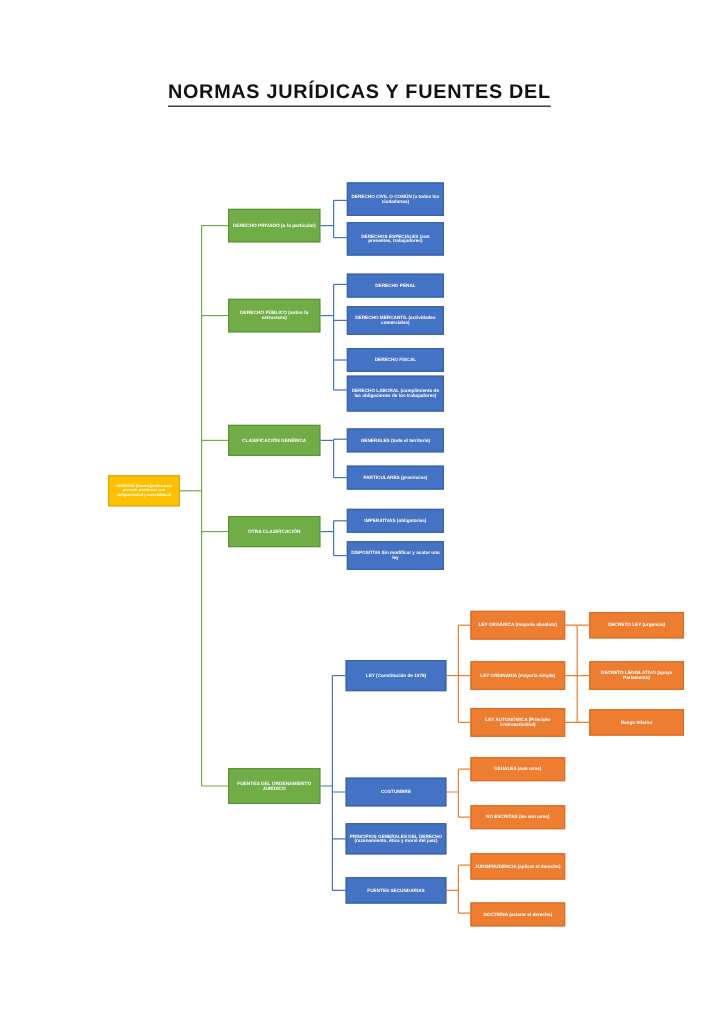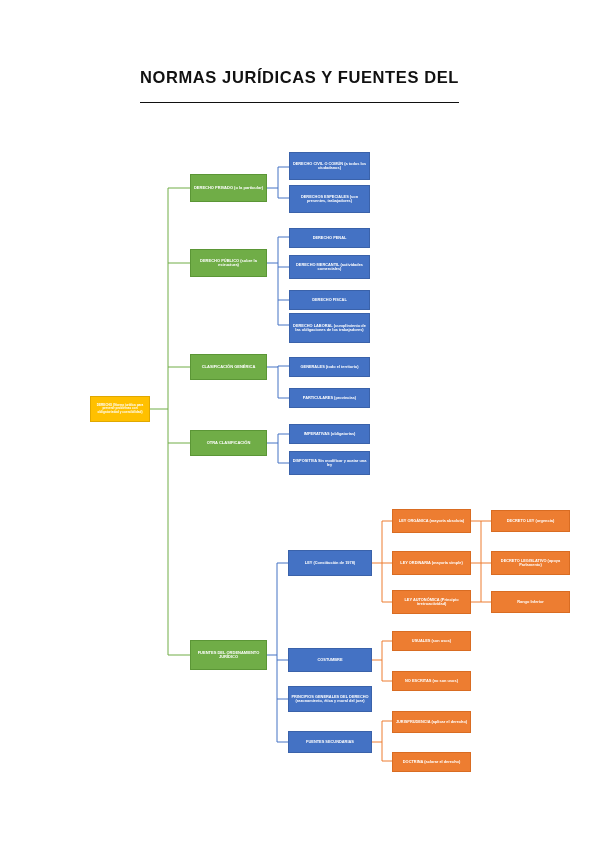--- a/index.html
+++ b/index.html
@@ -28,21 +28,21 @@
     width: 599px;
     text-align: center;
     font-size: 16.5px;
     font-weight: bold;
     letter-spacing: 0.6px;
     color: #111111;
     white-space: nowrap;
   }
   #title span {
     border-bottom: 1.6px solid #111111;
-    padding-bottom: 16px;
+    padding-bottom: 2px;
   }
   
   #edges {
     position: absolute;
     left: 0; top: 0;
     width: 599px;
     height: 848px;
     pointer-events: none;
   }
   

